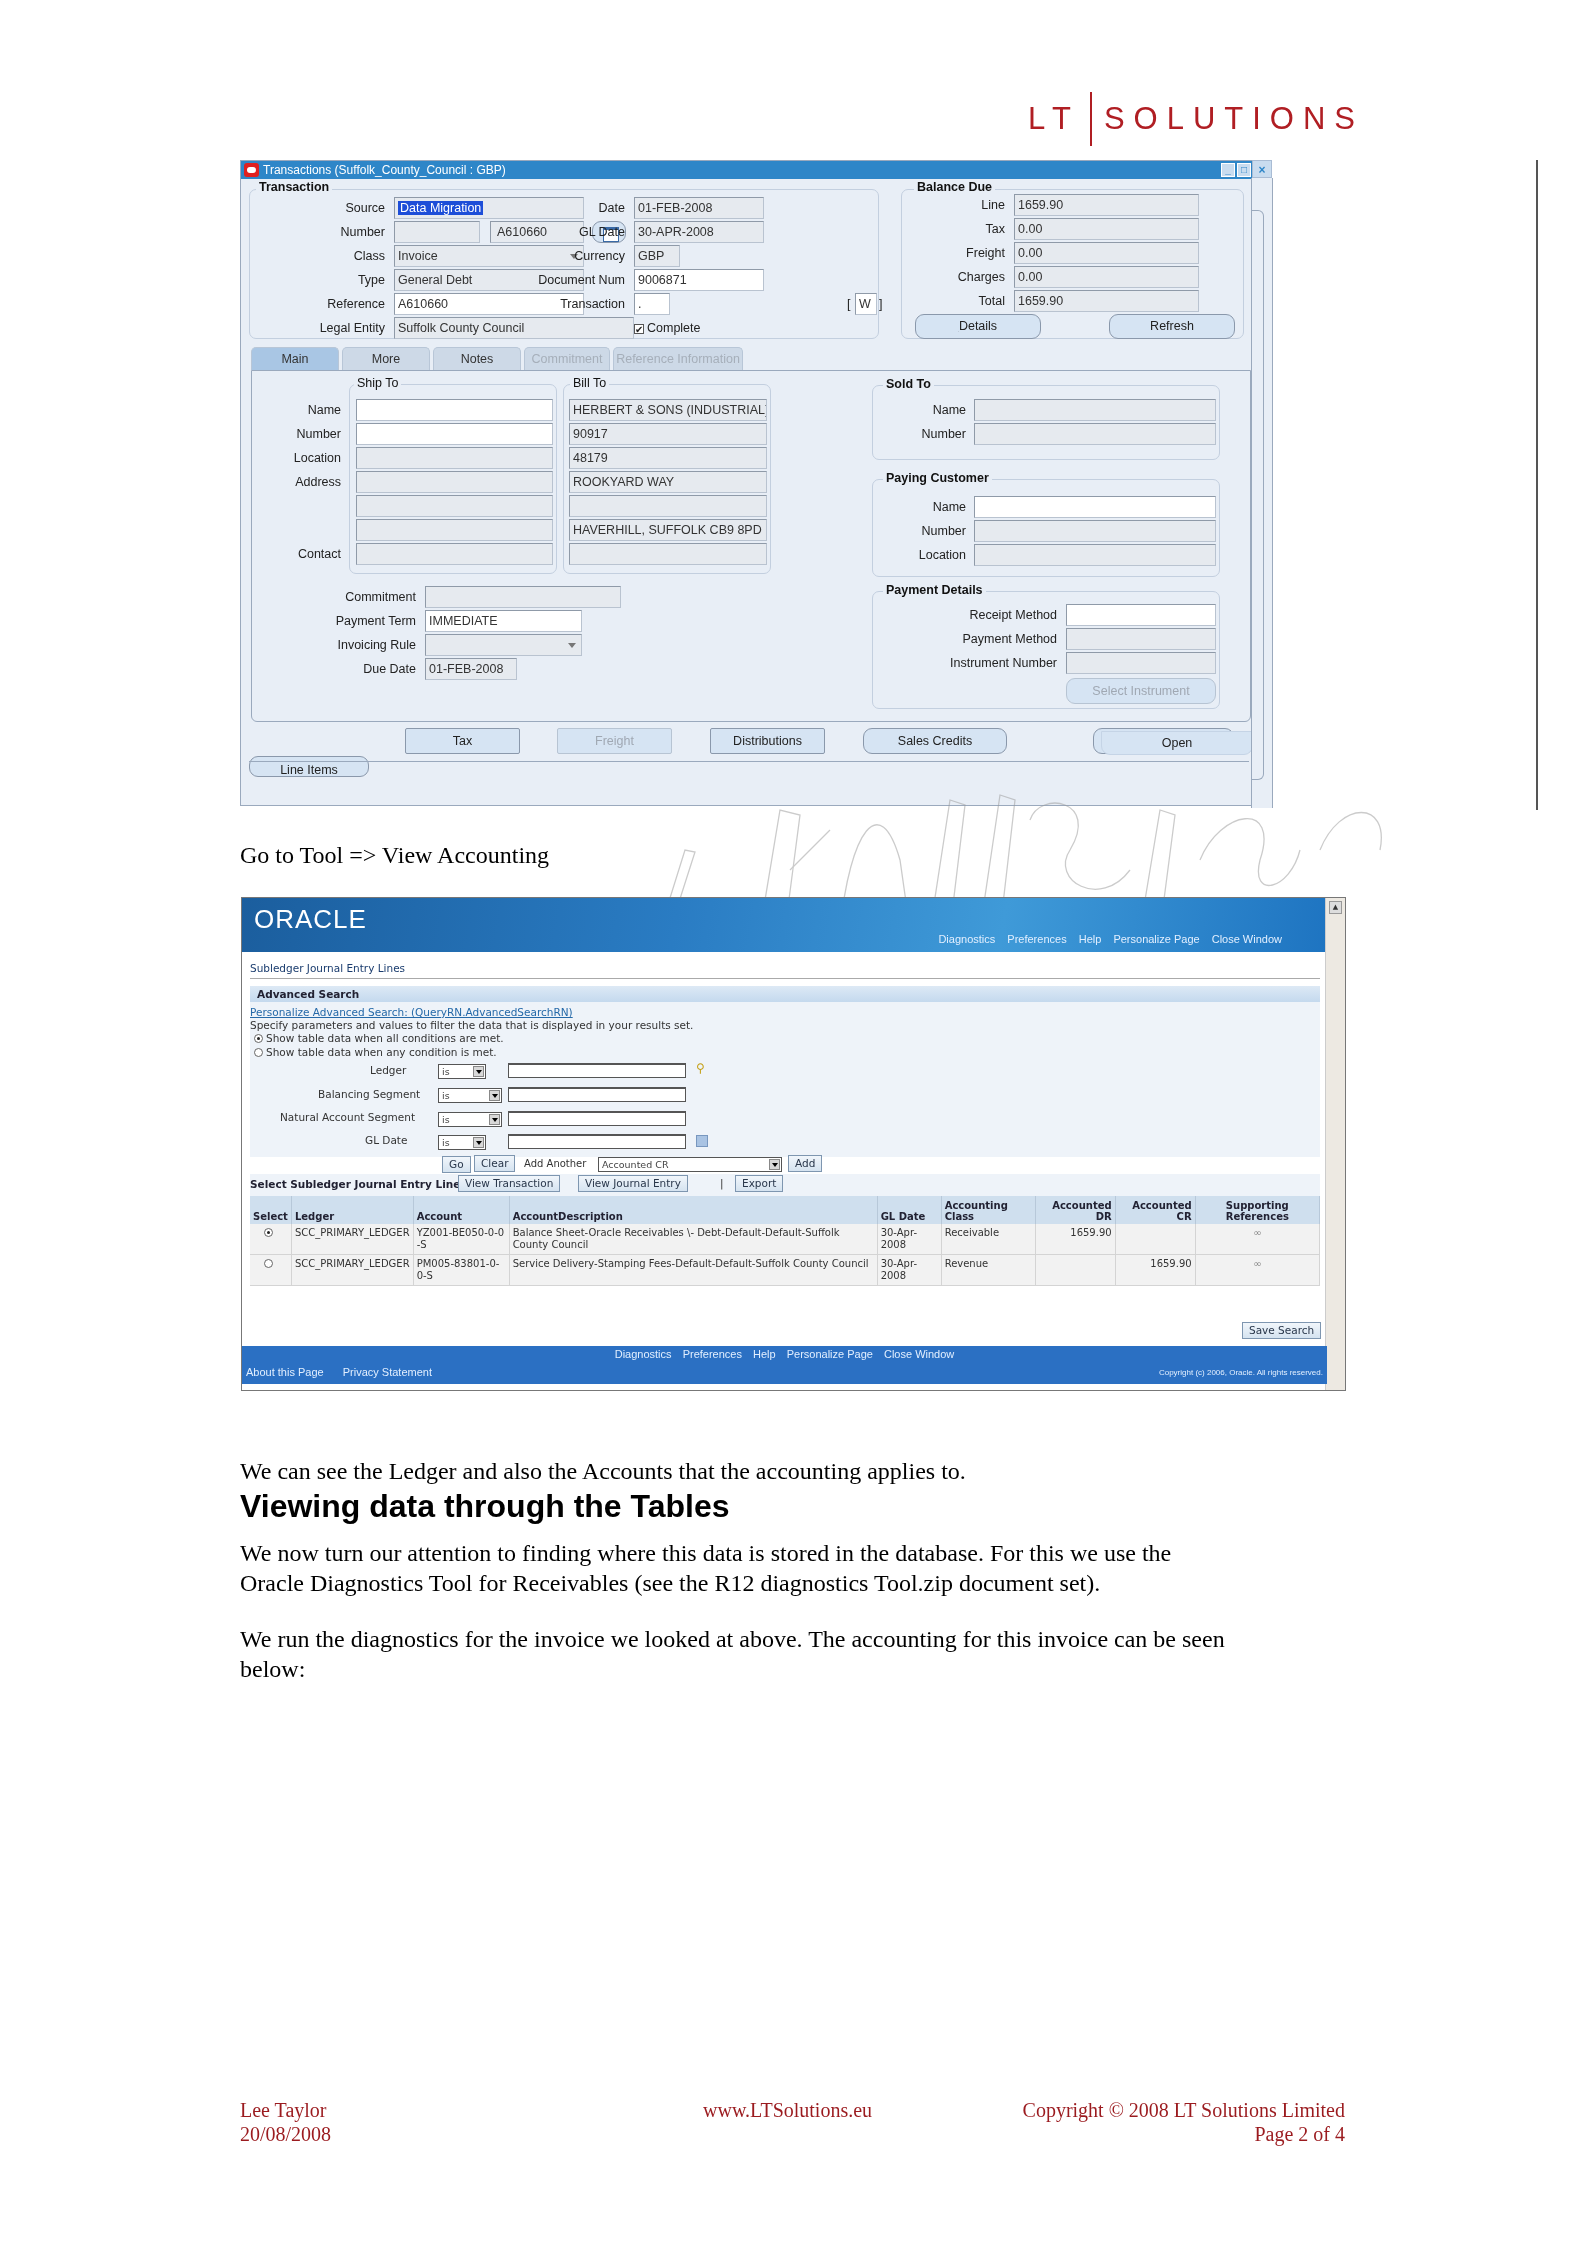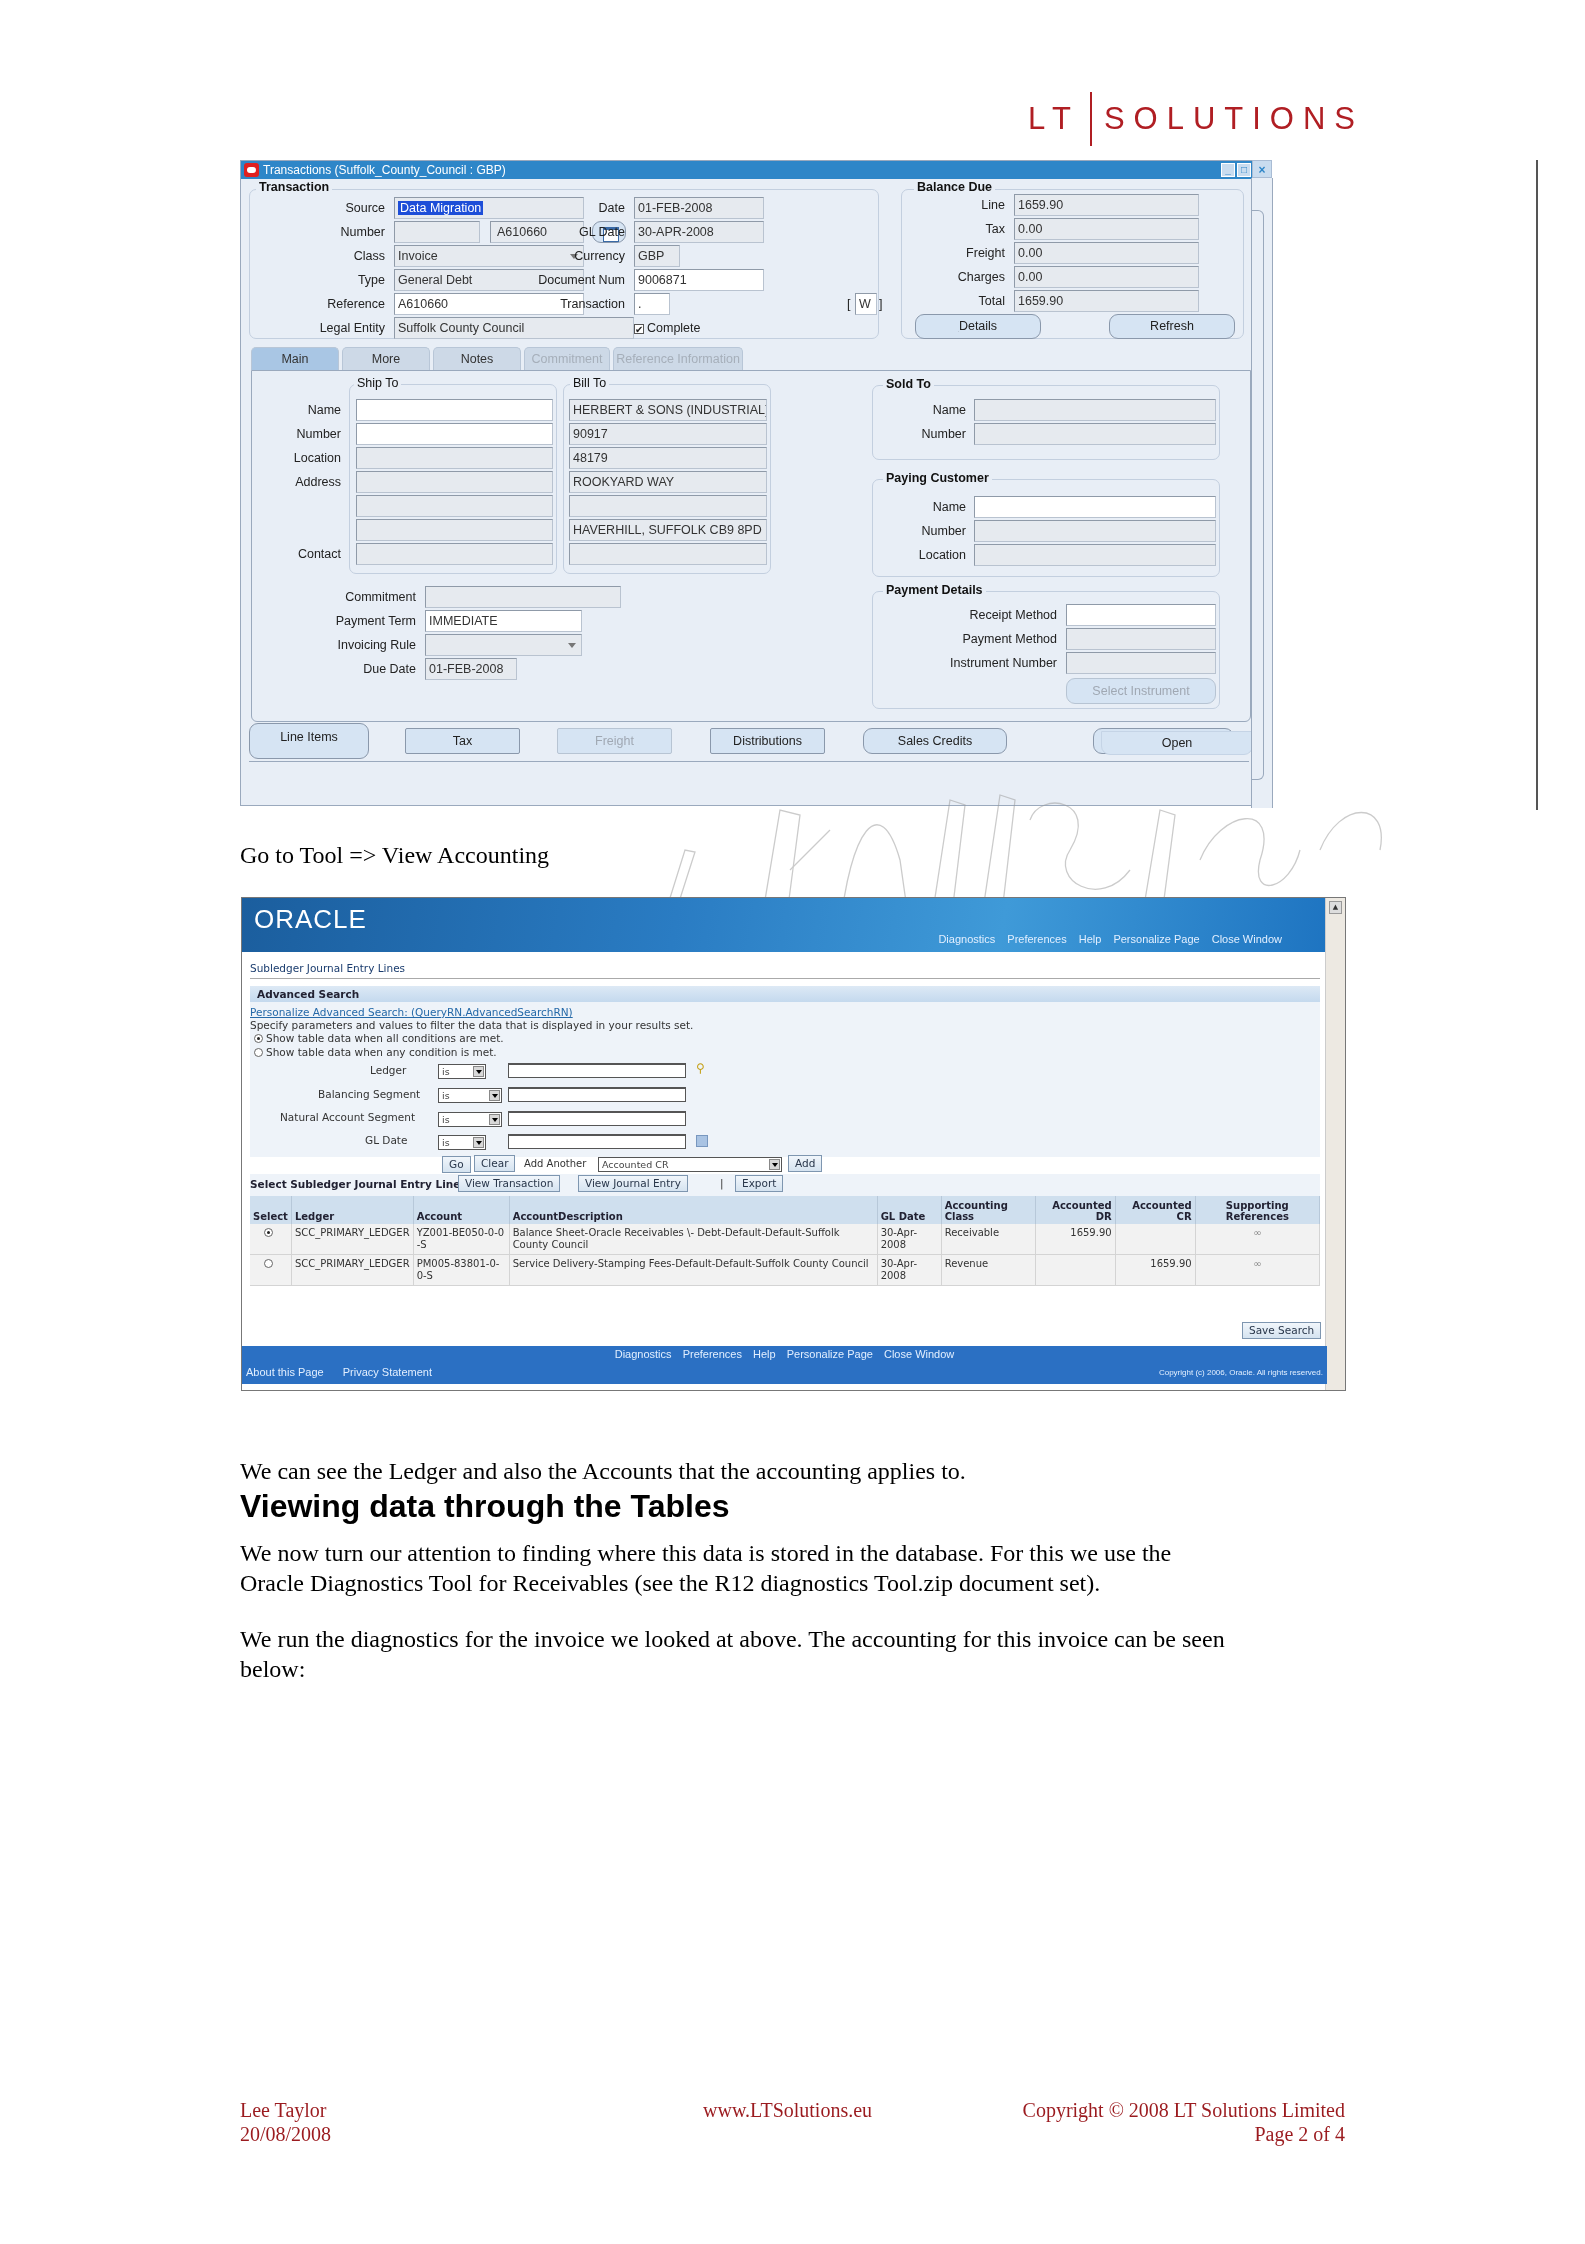--- a/index.html
+++ b/index.html
@@ -242,21 +242,21 @@
 
   <span class="lbl" style="left:60px;width:115px;top:429px;">Commitment</span>
   <div class="fld" style="left:184px;top:425px;width:196px;"></div>
   <span class="lbl" style="left:60px;width:115px;top:453px;">Payment Term</span>
   <div class="fld white" style="left:184px;top:449px;width:157px;">IMMEDIATE</div>
   <span class="lbl" style="left:60px;width:115px;top:477px;">Invoicing Rule</span>
   <div class="fld" style="left:184px;top:473px;width:157px;"><span></span><span class="dd"></span></div>
   <span class="lbl" style="left:60px;width:115px;top:501px;">Due Date</span>
   <div class="fld" style="left:184px;top:497px;width:92px;">01-FEB-2008</div>
 
-  <div class="obtn" style="left:8px;top:562px;width:120px;height:36px;line-height:26px;">Line Items</div>
+  <div class="obtn" style="left:8px;top:595px;width:120px;height:21px;line-height:26px;">Line Items</div>
   <div class="obtn square" style="left:164px;top:567px;width:115px;">Tax</div>
   <div class="obtn square disabled" style="left:316px;top:567px;width:115px;">Freight</div>
   <div class="obtn square" style="left:469px;top:567px;width:115px;">Distributions</div>
   <div class="obtn" style="left:622px;top:567px;width:144px;">Sales Credits</div>
   <div class="obtn" style="left:852px;top:567px;width:141px;">Incomplete</div>
   <div style="position:absolute;left:8px;top:600px;width:1000px;height:1px;background:#9aa9bd;"></div>
   <div class="obtn" style="left:860px;top:570px;width:152px;height:24px;line-height:22px;border-color:#c5d4e6;border-radius:0 0 9px 9px;">Open</div>
 </div>
 <div class="outer-close">×</div>
 <div class="outer-strip">

